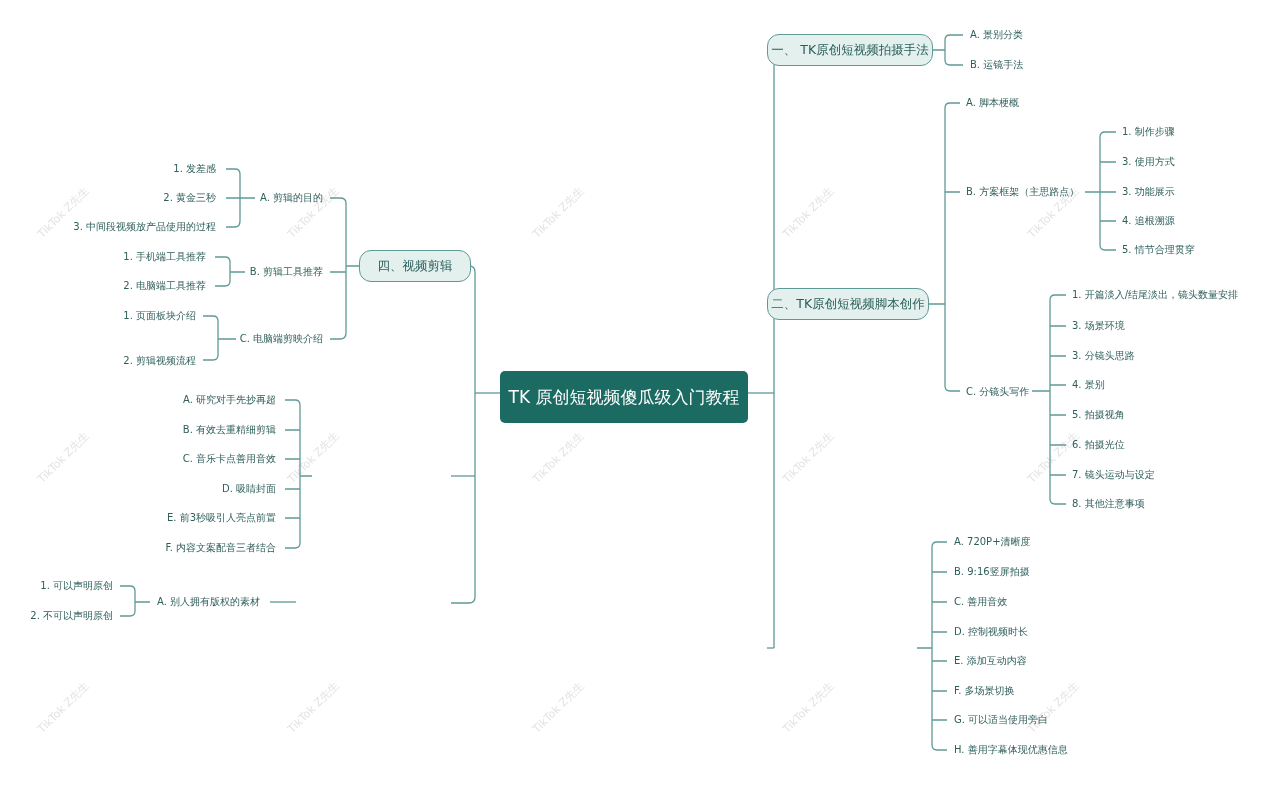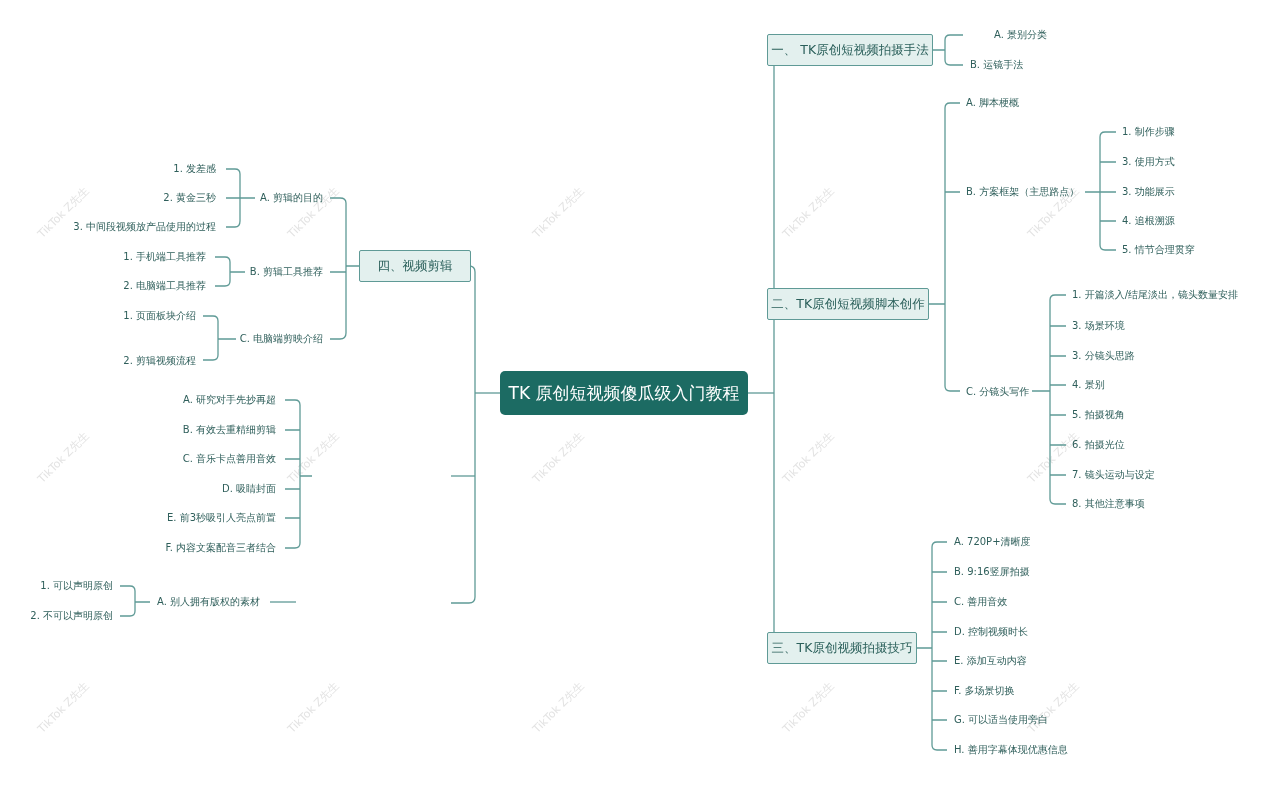--- a/index.html
+++ b/index.html
@@ -1,23 +1,23 @@
 <!DOCTYPE html>
 <html><head>
 <meta charset="utf-8">
 <style>
   html, body { margin:0; padding:0; }
   body { width:1269px; height:786px; position:relative; background:#ffffff; overflow:hidden;
          font-family:"DejaVu Sans","Liberation Sans",sans-serif; }
   #canvas { position:absolute; left:0; top:0; width:1269px; height:786px; }
   svg.links { position:absolute; left:0; top:0; width:1269px; height:786px; }
   svg.links path { fill:none; stroke:#5f9a96; stroke-width:1.3; }
-  .root { position:absolute; left:500px; top:371px; width:248px; height:44px; background:#1c6b63;
+  .root { position:absolute; left:500px; top:371px; width:248px; height:52px; background:#1c6b63;
           border-radius:5px; color:#fff; font-size:17px; display:flex; align-items:center; justify-content:center; }
-  .main { position:absolute; height:32px; background:#e3f0ee; border:1.3px solid #5f9a96; border-radius:2px;
+  .main { position:absolute; height:32px; background:#e3f0ee; border:1.3px solid #5f9a96; border-radius:12px;
           color:#2a5f5a; font-size:12.5px; display:flex; align-items:center; justify-content:center; box-sizing:border-box; white-space:nowrap; }
   .t { position:absolute; font-size:10px; color:#2f5f5b; white-space:nowrap; line-height:12px; }
   .t.r { text-align:right; }
   .wm { position:absolute; font-size:11px; color:#e3e3e3; transform:rotate(-45deg); white-space:nowrap; }
   .zhihu { position:absolute; left:848px; top:712px; font-size:36px; color:#ffffff; white-space:nowrap;
            text-shadow: 1px 1px 0 #999, -1px -1px 0 #bbb, 1px -1px 0 #bbb, -1px 1px 0 #bbb; letter-spacing:1px; }
 </style>
 </head>
 <body>
 
@@ -72,42 +72,41 @@
 
     <path d="M312 476 H300 M300 476 V405 Q300 400 295 400 H285 M300 476 V543 Q300 548 295 548 H285 M300 430 H285 M300 459 H285 M300 489 H285 M300 518 H285"></path>
 
     <path d="M296 602 H270"></path>
     <path d="M150 602 H135 M135 602 V591 Q135 586 130 586 H120 M135 602 V611 Q135 616 130 616 H120"></path>
   </svg>
 
   <div class="root">TK 原创短视频傻瓜级入门教程</div>
 
   <div class="main" style="left:767px;top:34px;width:166px">一、 TK原创短视频拍摄手法</div>
-  <div class="t" style="left:994px;top:29px">A. 景别分类</div>
+  <div class="t" style="left:970px;top:29px">A. 景别分类</div>
   <div class="t" style="left:970px;top:59px">B. 运镜手法</div>
 
   <div class="main" style="left:767px;top:288px;width:162px">二、TK原创短视频脚本创作</div>
   <div class="t" style="left:966px;top:97px">A. 脚本梗概</div>
   <div class="t" style="left:966px;top:186px">B. 方案框架（主思路点）</div>
   <div class="t" style="left:1122px;top:126px">1. 制作步骤</div>
   <div class="t" style="left:1122px;top:156px">3. 使用方式</div>
   <div class="t" style="left:1122px;top:186px">3. 功能展示</div>
   <div class="t" style="left:1122px;top:215px">4. 追根溯源</div>
   <div class="t" style="left:1122px;top:244px">5. 情节合理贯穿</div>
   <div class="t" style="left:966px;top:386px">C. 分镜头写作</div>
   <div class="t" style="left:1072px;top:289px">1. 开篇淡入/结尾淡出，镜头数量安排</div>
   <div class="t" style="left:1072px;top:320px">3. 场景环境</div>
   <div class="t" style="left:1072px;top:350px">3. 分镜头思路</div>
   <div class="t" style="left:1072px;top:379px">4. 景别</div>
   <div class="t" style="left:1072px;top:409px">5. 拍摄视角</div>
   <div class="t" style="left:1072px;top:439px">6. 拍摄光位</div>
   <div class="t" style="left:1072px;top:469px">7. 镜头运动与设定</div>
   <div class="t" style="left:1072px;top:498px">8. 其他注意事项</div>
 
-  <div class="main" style="left:767px;top:632px;width:150px">三、TK原创视频拍摄技巧</div>
   <div class="t" style="left:954px;top:536px">A. 720P+清晰度</div>
   <div class="t" style="left:954px;top:566px">B. 9:16竖屏拍摄</div>
   <div class="t" style="left:954px;top:596px">C. 善用音效</div>
   <div class="t" style="left:954px;top:626px">D.  控制视频时长</div>
   <div class="t" style="left:954px;top:655px">E. 添加互动内容</div>
   <div class="t" style="left:954px;top:685px">F. 多场景切换</div>
   <div class="t" style="left:954px;top:714px">G. 可以适当使用旁白</div>
   <div class="t" style="left:954px;top:744px">H. 善用字幕体现优惠信息</div>
 
   <div class="main" style="left:359px;top:250px;width:112px">四、视频剪辑</div>

